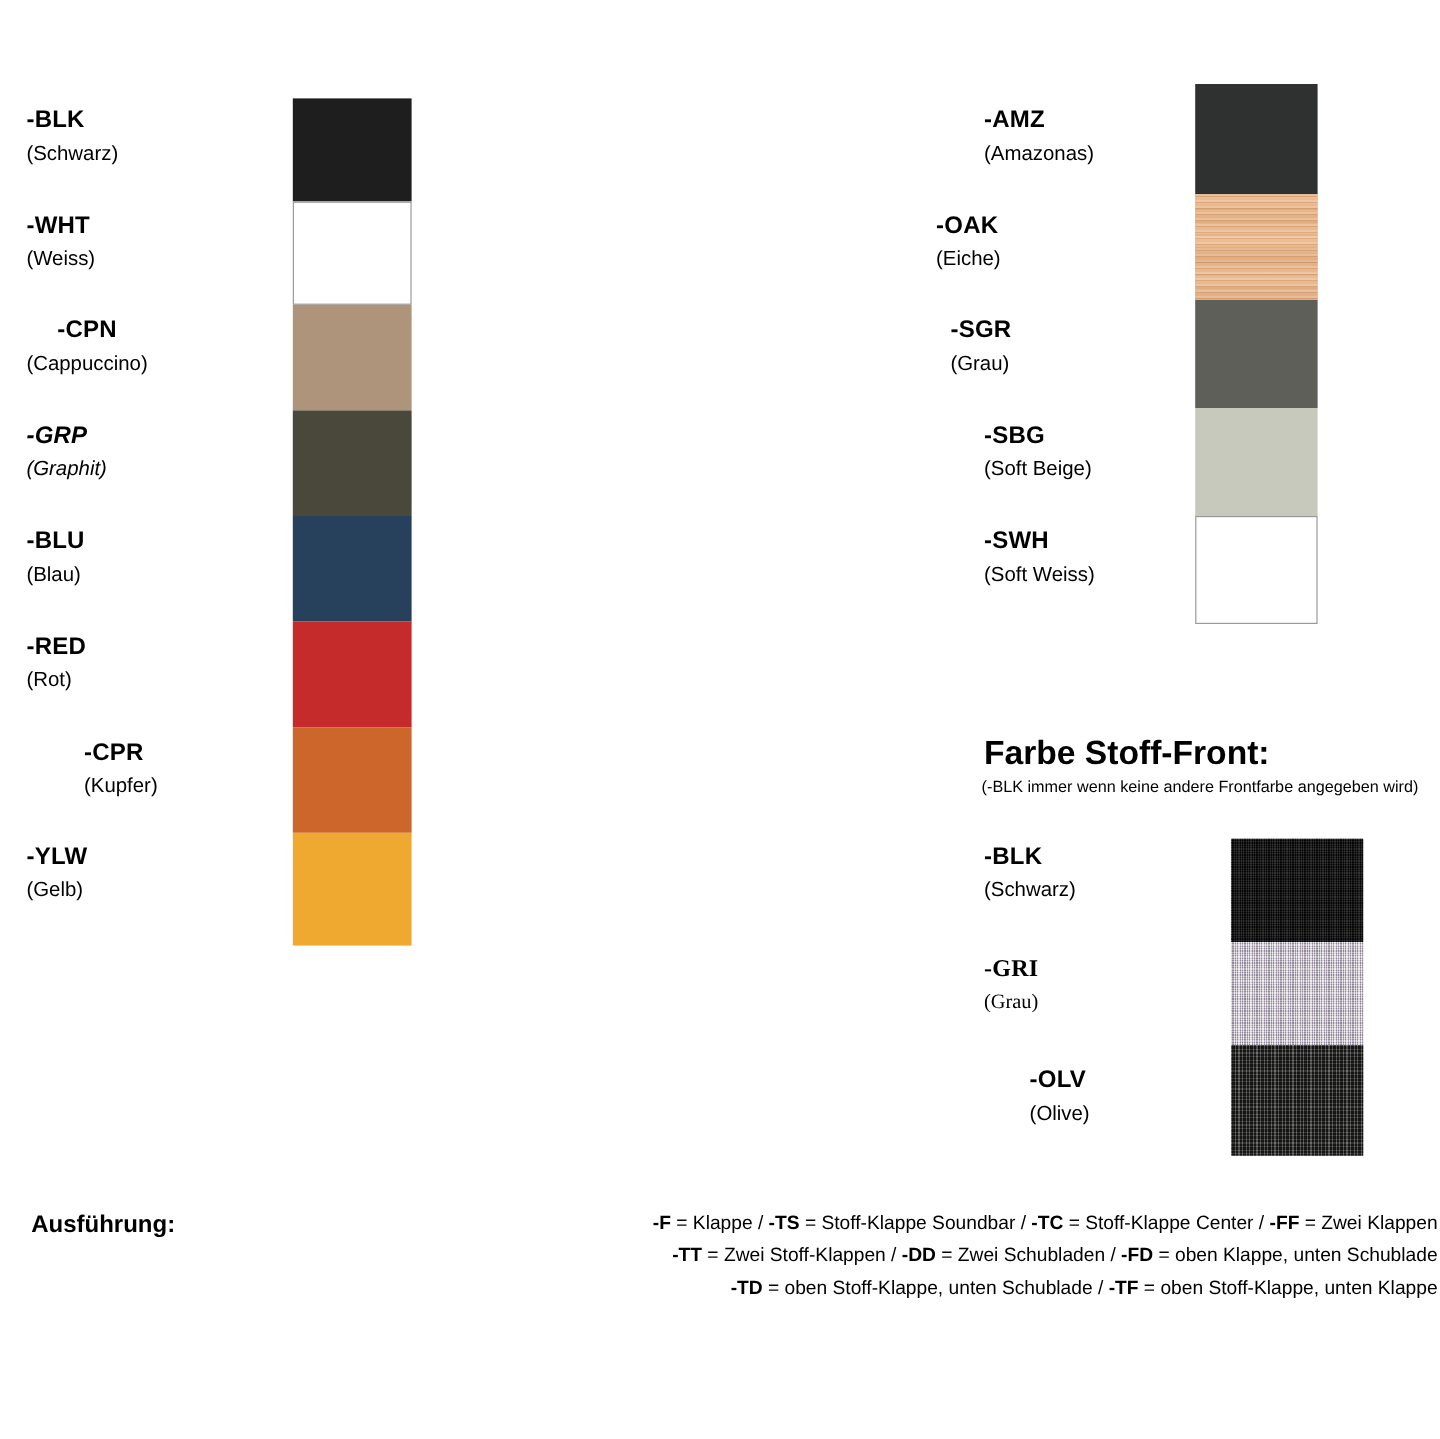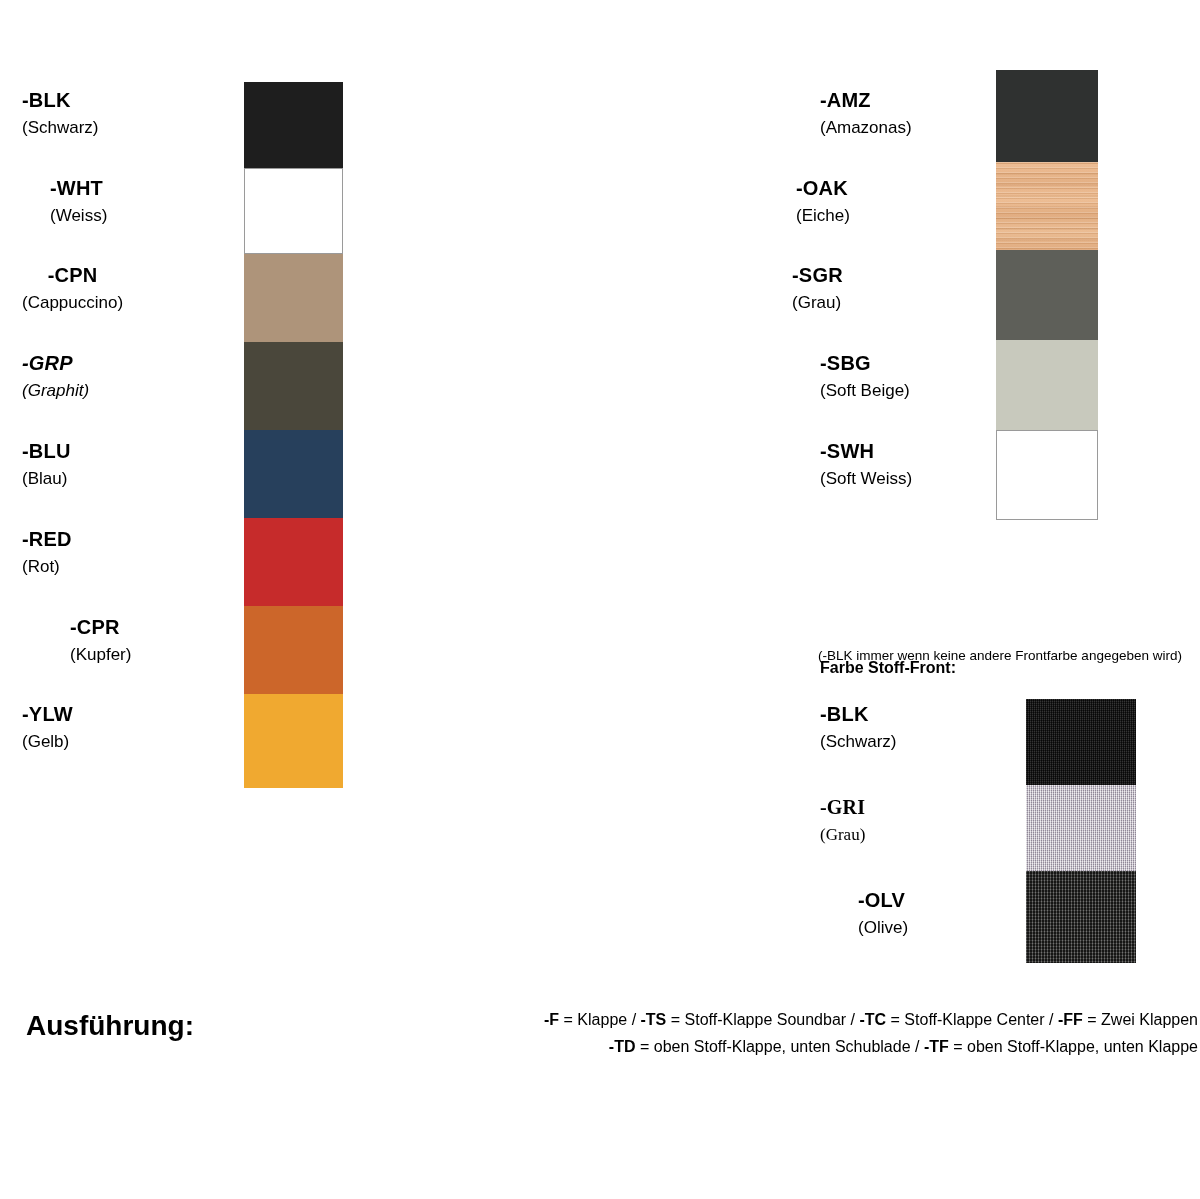--- a/index.html
+++ b/index.html
@@ -115,38 +115,37 @@
       repeating-linear-gradient(to bottom,
         rgba(255,255,255,0.13) 0px, rgba(255,255,255,0.13) 1px,
         rgba(0,0,0,0.38) 1px, rgba(0,0,0,0.38) 3px);
   }
 
   
   #fabric-heading {
     position: absolute;
     left: 820px;
     top: 612px;
-    font-size: 16px;
+    font-size: 28px;
     font-weight: bold;
     white-space: nowrap;
-    margin-top: 47px;
   }
   #fabric-note {
     position: absolute;
     left: 818px;
     top: 648px;
     font-size: 13.5px;
     white-space: nowrap;
   }
 
   #ausfuehrung-heading {
     position: absolute;
     left: 26px;
     top: 1010px;
-    font-size: 28px;
+    font-size: 20px;
     font-weight: bold;
     white-space: nowrap;
   }
   #legend-lines {
     position: absolute;
     left: 0;
     top: 1006px;
     width: 1180px;
     text-align: right;
     padding-left: 18px;
@@ -184,21 +183,21 @@
     <div class="chip fab-blk" style="height: 86px;"></div>
     <div class="chip fab-gri" style="height: 86px;"></div>
     <div class="chip fab-olv" style="height: 92px;"></div>
   </div>
 
 <div id="korpus-labels">
     <div class="swatch-label" style="left: 22px; top: 90px;">
       <span class="code">-BLK</span>
       <span class="name">(Schwarz)</span>
     </div>
-    <div class="swatch-label" style="left: 22px; top: 178px; margin-left: 28px;">
+    <div class="swatch-label" style="left: 22px; top: 178px;">
       <span class="code">-WHT</span>
       <span class="name">(Weiss)</span>
     </div>
     <div class="swatch-label" style="left: 22px; top: 265px; text-align: center;">
       <span class="code">-CPN</span>
       <span class="name">(Cappuccino)</span>
     </div>
     <div class="swatch-label" style="left: 22px; top: 353px; font-style: italic;">
       <span class="code">-GRP</span>
       <span class="name">(Graphit)</span>
@@ -218,21 +217,21 @@
     <div class="swatch-label" style="left: 22px; top: 704px;">
       <span class="code">-YLW</span>
       <span class="name">(Gelb)</span>
     </div>
   </div>
 <div id="front-labels">
     <div class="swatch-label" style="left: 820px; top: 90px;">
       <span class="code">-AMZ</span>
       <span class="name">(Amazonas)</span>
     </div>
-    <div class="swatch-label" style="left: 796px; top: 178px;">
+    <div class="swatch-label" style="left: 780px; top: 178px;">
       <span class="code">-OAK</span>
       <span class="name">(Eiche)</span>
     </div>
     <div class="swatch-label" style="left: 792px; top: 265px;">
       <span class="code">-SGR</span>
       <span class="name">(Grau)</span>
     </div>
     <div class="swatch-label" style="left: 820px; top: 353px;">
       <span class="code">-SBG</span>
       <span class="name">(Soft Beige)</span>
@@ -256,14 +255,15 @@
       <span class="name">(Olive)</span>
     </div>
   </div>
 
 <div id="fabric-heading">Farbe Stoff-Front:</div>
 <div id="fabric-note">(-BLK immer wenn keine andere Frontfarbe angegeben wird)</div>
 
 <div id="ausfuehrung-heading">Ausführung:</div>
 <div id="legend-lines">
     <div class="legend-line"><b>-F</b><span> = Klappe / </span><b>-TS</b><span> = Stoff-Klappe Soundbar / </span><b>-TC</b><span> = Stoff-Klappe Center / </span><b>-FF</b><span> = Zwei Klappen</span></div>
+    <div class="legend-line"><b>-TT</b><span> = Zwei Stoff-Klappen / </span><b>-DD</b><span> = Zwei Schubladen / </span><b>-FD</b><span> = oben Klappe, unten Schublade</span></div>
     <div class="legend-line"><b>-TD</b><span> = oben Stoff-Klappe, unten Schublade / </span><b>-TF</b><span> = oben Stoff-Klappe, unten Klappe</span></div>
   </div>
 
 </body></html>

